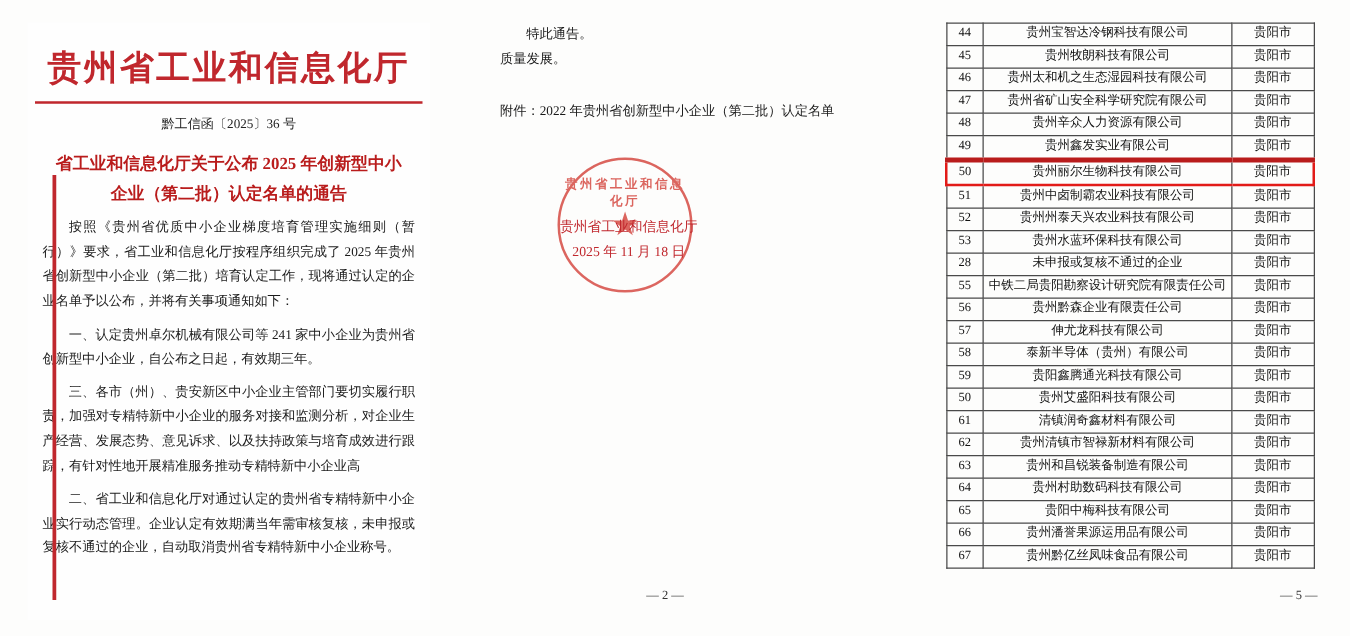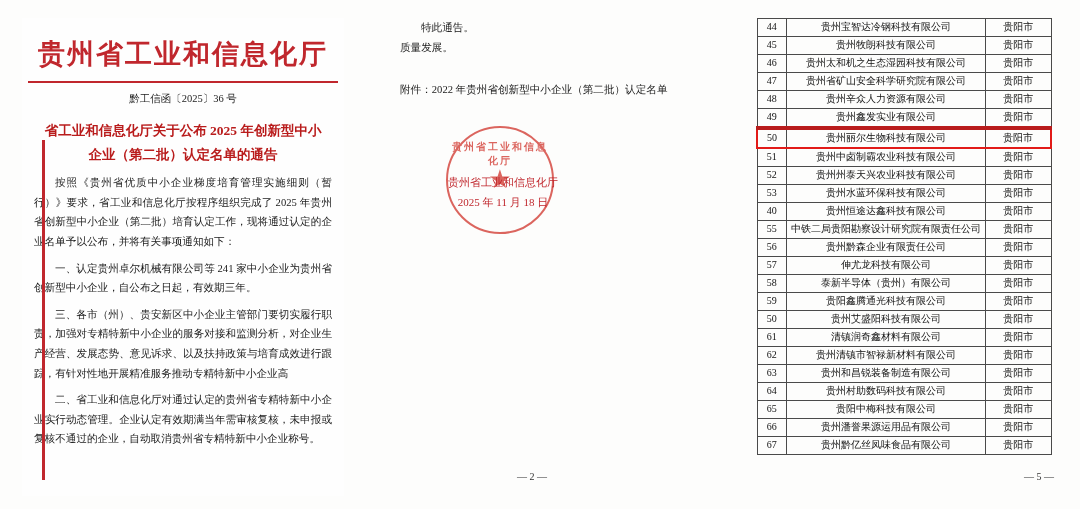--- a/index.html
+++ b/index.html
@@ -272,22 +272,22 @@
             <td class="col-idx">52</td>
             <td class="col-name">贵州州泰天兴农业科技有限公司</td>
             <td class="col-city">贵阳市</td>
           </tr>
           <tr>
             <td class="col-idx">53</td>
             <td class="col-name">贵州水蓝环保科技有限公司</td>
             <td class="col-city">贵阳市</td>
           </tr>
           <tr>
-            <td class="col-idx">40</td>
-            <td class="col-name">贵州恒途达鑫科技有限公司</td>
+            <td class="col-idx">28</td>
+            <td class="col-name">未申报或复核不通过的企业</td>
             <td class="col-city">贵阳市</td>
           </tr>
           <tr>
             <td class="col-idx">55</td>
             <td class="col-name">中铁二局贵阳勘察设计研究院有限责任公司</td>
             <td class="col-city">贵阳市</td>
           </tr>
           <tr>
             <td class="col-idx">56</td>
             <td class="col-name">贵州黔森企业有限责任公司</td>

